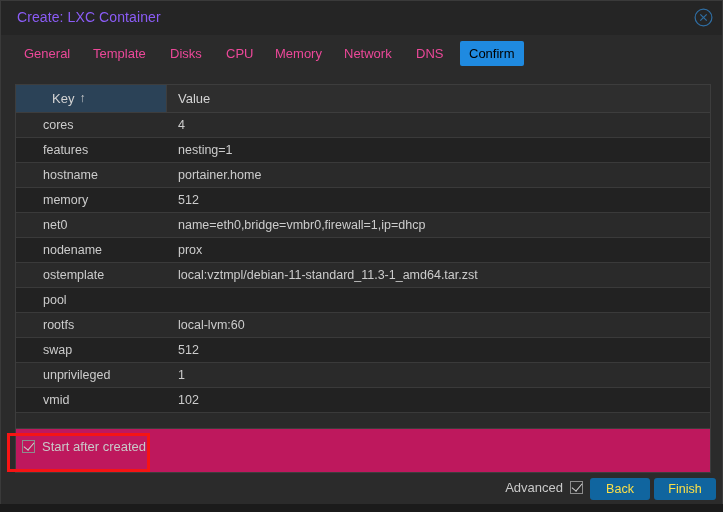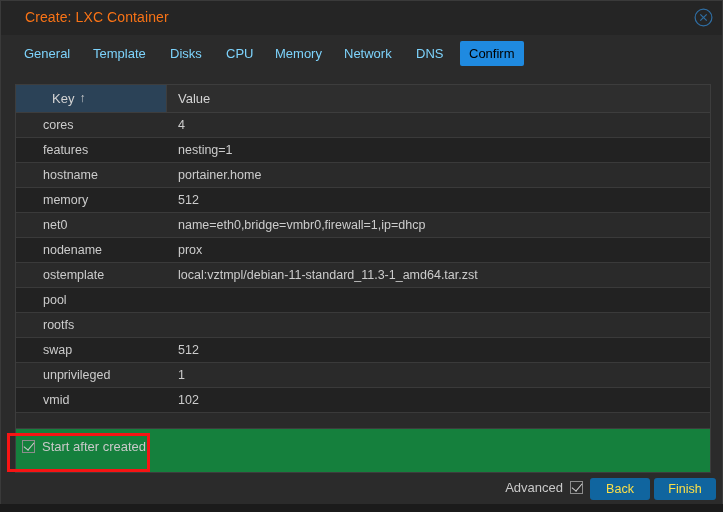--- a/index.html
+++ b/index.html
@@ -29,23 +29,23 @@
 
   
   #titlebar {
     position: absolute;
     left: 0; top: 0;
     width: 721px; height: 34px;
     background: #252525;
   }
   #title-text {
     position: absolute;
-    left: 24px; top: 8px;
+    left: 16px; top: 8px;
     font-size: 14px;
-    color: #f97316;
+    color: #8b5cf6;
     letter-spacing: .1px;
     white-space: nowrap;
   }
   #close-btn {
     position: absolute;
     right: 9px; top: 7px;
     width: 19px; height: 19px;
     cursor: pointer;
   }
   #close-btn svg { display: block; }
@@ -57,21 +57,21 @@
     width: 721px; height: 37px;
     background: #2b2b2b;
   }
   .tab {
     position: absolute;
     top: 6px;
     height: 25px;
     line-height: 25px;
     padding: 0 9px;
     font-size: 13px;
-    color: #7dd3fc;
+    color: #ec4899;
     white-space: nowrap;
     cursor: pointer;
     border-radius: 2px;
   }
   .tab.active {
     background: #1f8ae0;
     color: #000000;
   }
 
   
@@ -149,21 +149,21 @@
   }
 
   
   #startbar {
     position: absolute;
     left: 14px; top: 428px;
     width: 696px; height: 44px;
     border-left: 1px solid #3d3d3d;
     border-right: 1px solid #3d3d3d;
     border-bottom: 1px solid #3d3d3d;
-    background: #15803d;
+    background: #be185d;
   }
   #start-chk-wrap {
     position: absolute;
     left: 6px; top: 10px;
     display: flex;
     align-items: center;
     gap: 7px;
     cursor: pointer;
   }
   .chkbox {
@@ -295,20 +295,21 @@
         <div class="row odd">
           <div class="c-key">ostemplate</div>
           <div class="c-val">local:vztmpl/debian-11-standard_11.3-1_amd64.tar.zst</div>
         </div>
         <div class="row even">
           <div class="c-key">pool</div>
           <div class="c-val"></div>
         </div>
         <div class="row odd">
           <div class="c-key">rootfs</div>
+          <div class="c-val">local-lvm:60</div>
         </div>
         <div class="row even">
           <div class="c-key">swap</div>
           <div class="c-val">512</div>
         </div>
         <div class="row odd">
           <div class="c-key">unprivileged</div>
           <div class="c-val">1</div>
         </div>
         <div class="row even">

